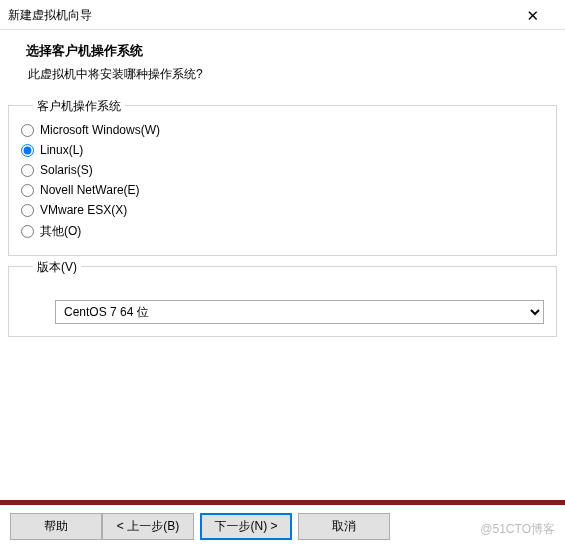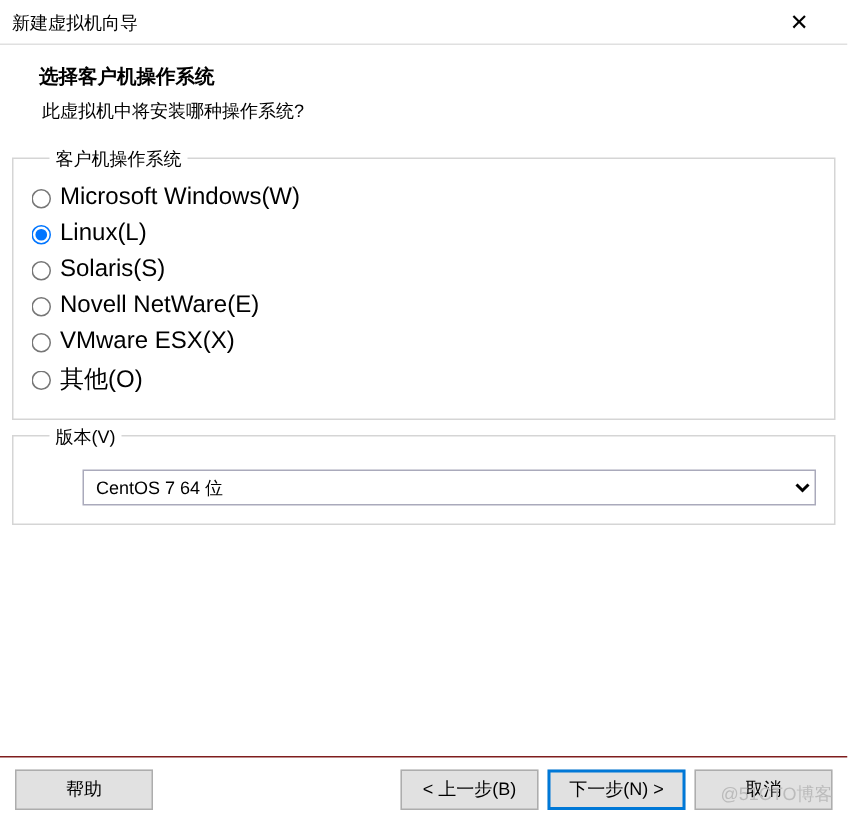--- a/index.html
+++ b/index.html
@@ -64,40 +64,40 @@
       align-items: center;
       padding: 3px 0;
       cursor: pointer;
     }
     .radio-item input[type="radio"] {
       margin-right: 6px;
       width: 13px;
       height: 13px;
       cursor: pointer;
     }
-    .radio-label { font-size: 16px; }
-    .select-wrap { margin-top: 12px; padding-left: 34px; }
+    .radio-label { font-size: 12px; }
+    .select-wrap { margin-top: 23px; padding-left: 34px; }
     .select {
       width: 100%;
       height: 24px;
       border: 1px solid #aab;
       background: #fff;
       font-size: 12px;
       padding: 2px 4px;
       outline: none;
     }
     .footer {
       position: absolute;
       bottom: 0;
       left: 0;
       right: 0;
-      border-top: 1px solid #7f1d1d;
+      border-top: 5px solid #7f1d1d;
       padding: 8px 10px 10px 10px;
       display: flex;
-      justify-content: space-between;
+      justify-content: flex-start;
       align-items: center;
       background: #fff;
     }
     .btn {
       border: 1px solid #adadad;
       background: #e1e1e1;
       font-size: 12px;
       padding: 4px 0;
       cursor: pointer;
       min-width: 92px;

